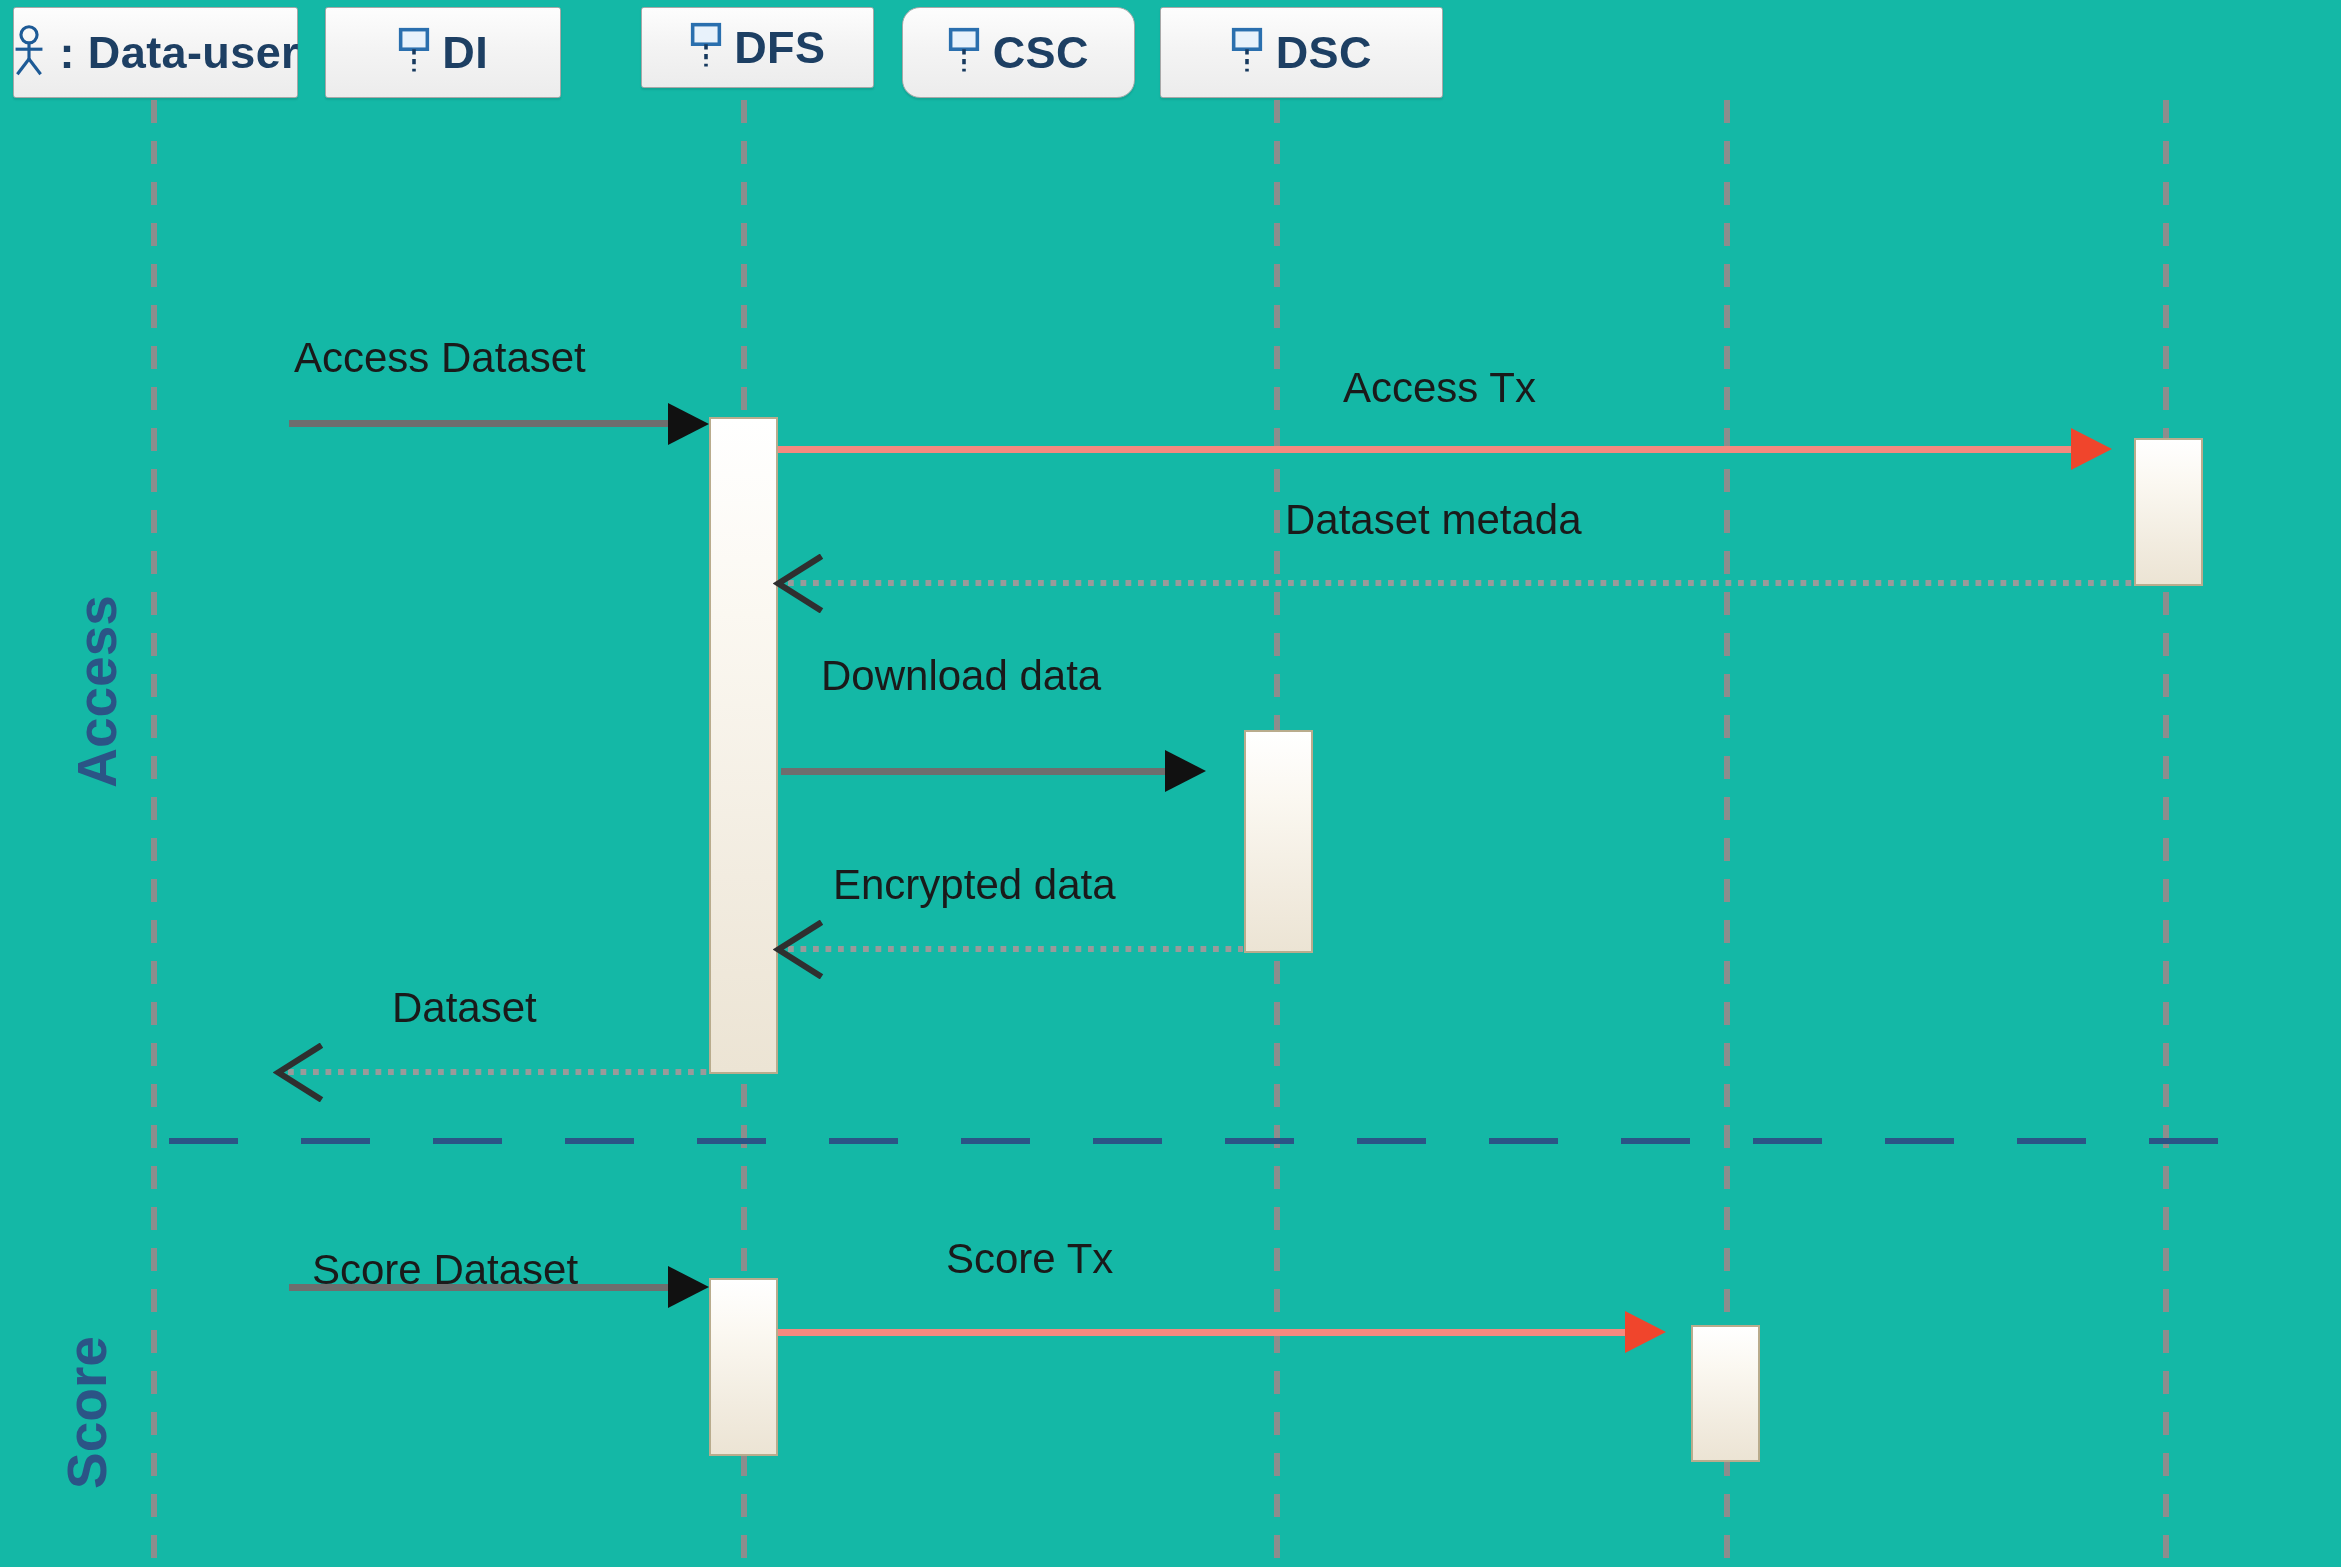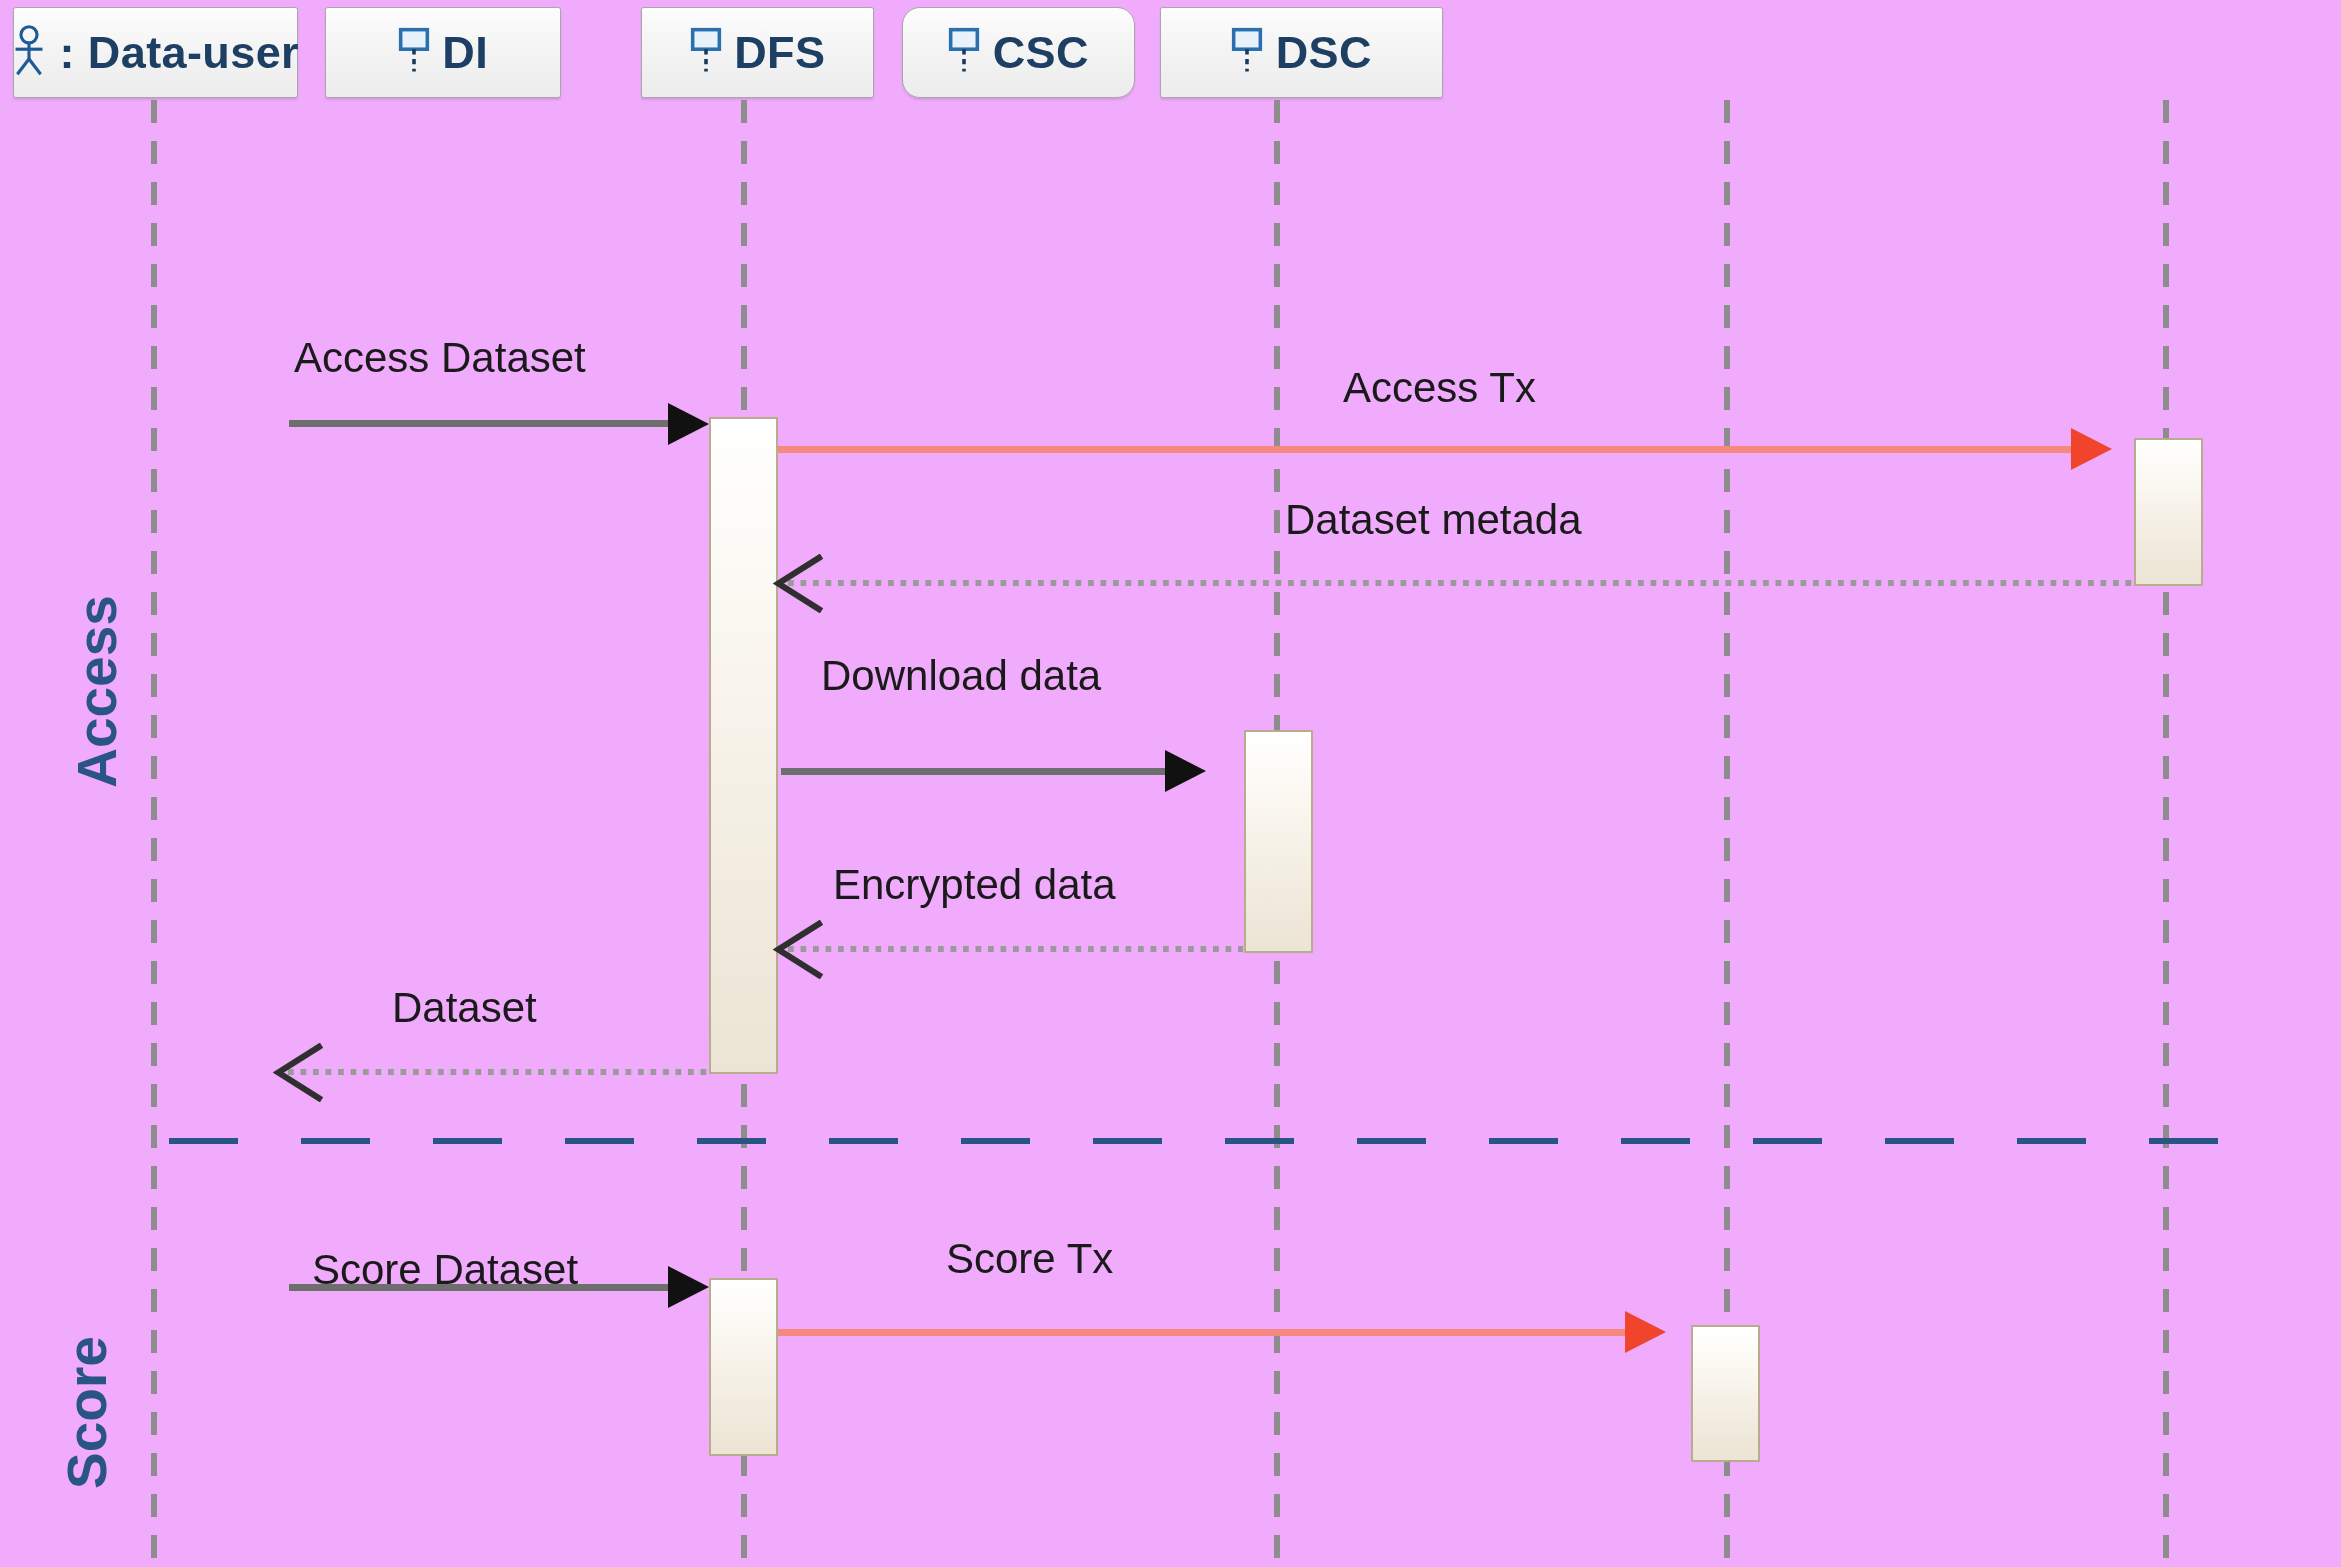--- a/index.html
+++ b/index.html
@@ -7,21 +7,21 @@
     padding: 0;
     background: #ffffff;
   }
   body {
     font-family: "Liberation Sans", sans-serif;
   }
   #canvas {
     position: relative;
     width: 2342px;
     height: 1568px;
-    background: #f0abfc;
+    background: #14b8a6;
     overflow: hidden;
   }
 
   
   .lifeline-head {
     position: absolute;
     box-sizing: border-box;
     border: 1.8px solid #a8a8a8;
     border-radius: 2.7px;
     background: linear-gradient(to bottom, #fdfdfd 0%, #f4f4f4 45%, #ececec 100%);
@@ -140,21 +140,21 @@
   <div class="lifeline-head" style="left:325px; top:7.1px; width:236px; height:91px;">
     <span class="icon-boundary">
       <svg width="32" height="48" viewBox="0 0 36 54">
         <rect x="3" y="3" width="30" height="22" fill="#e8f2fb" stroke="#2a6fae" stroke-width="4"></rect>
         <line x1="18" y1="25" x2="18" y2="50" stroke="#16395e" stroke-width="4" stroke-dasharray="6 5"></line>
       </svg>
     </span>
     <span class="head-label">DI</span>
   </div>
 
-  <div class="lifeline-head" style="left:641px; top:7.1px; width:233px; height:91px;">
+  <div class="lifeline-head" style="left:641px; top:7.1px; width:233px; height:81px;">
     <span class="icon-boundary">
       <svg width="32" height="48" viewBox="0 0 36 54">
         <rect x="3" y="3" width="30" height="22" fill="#e8f2fb" stroke="#2a6fae" stroke-width="4"></rect>
         <line x1="18" y1="25" x2="18" y2="50" stroke="#16395e" stroke-width="4" stroke-dasharray="6 5"></line>
       </svg>
     </span>
     <span class="head-label">DFS</span>
   </div>
 
   <div class="lifeline-head" style="left:902px; top:7.1px; width:233px; height:91px;border-radius:18px;">

